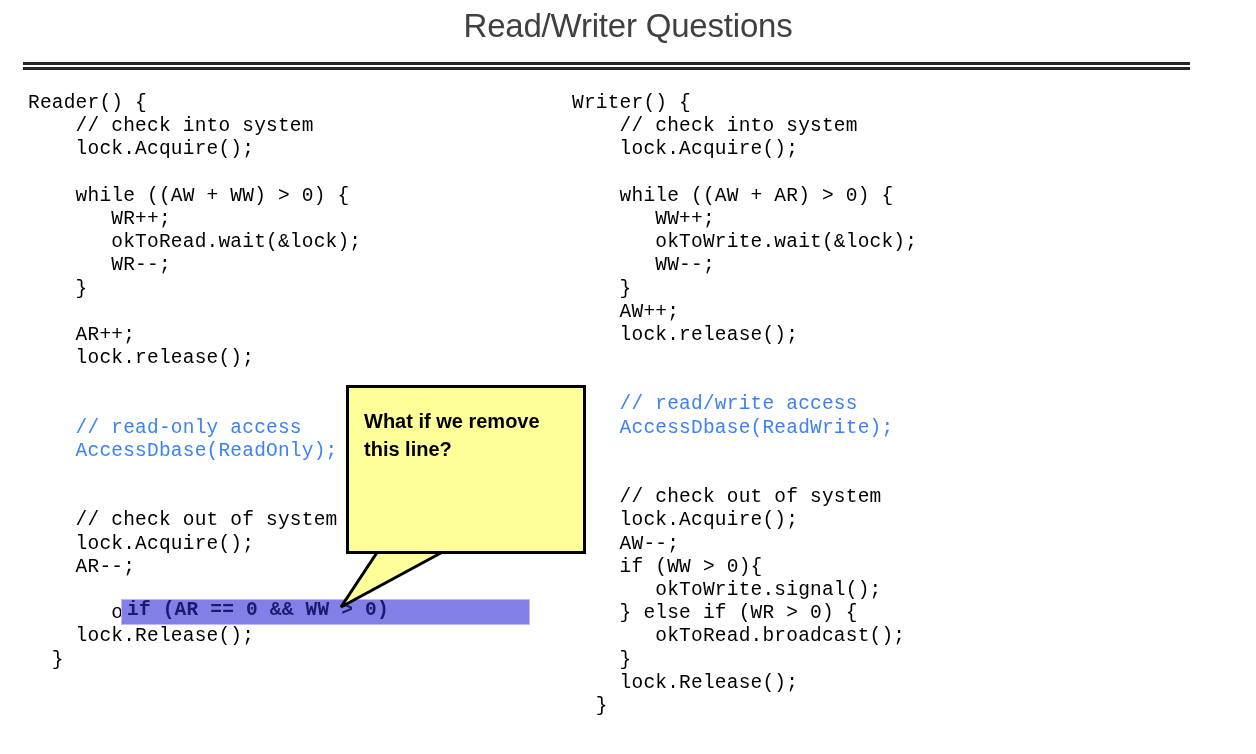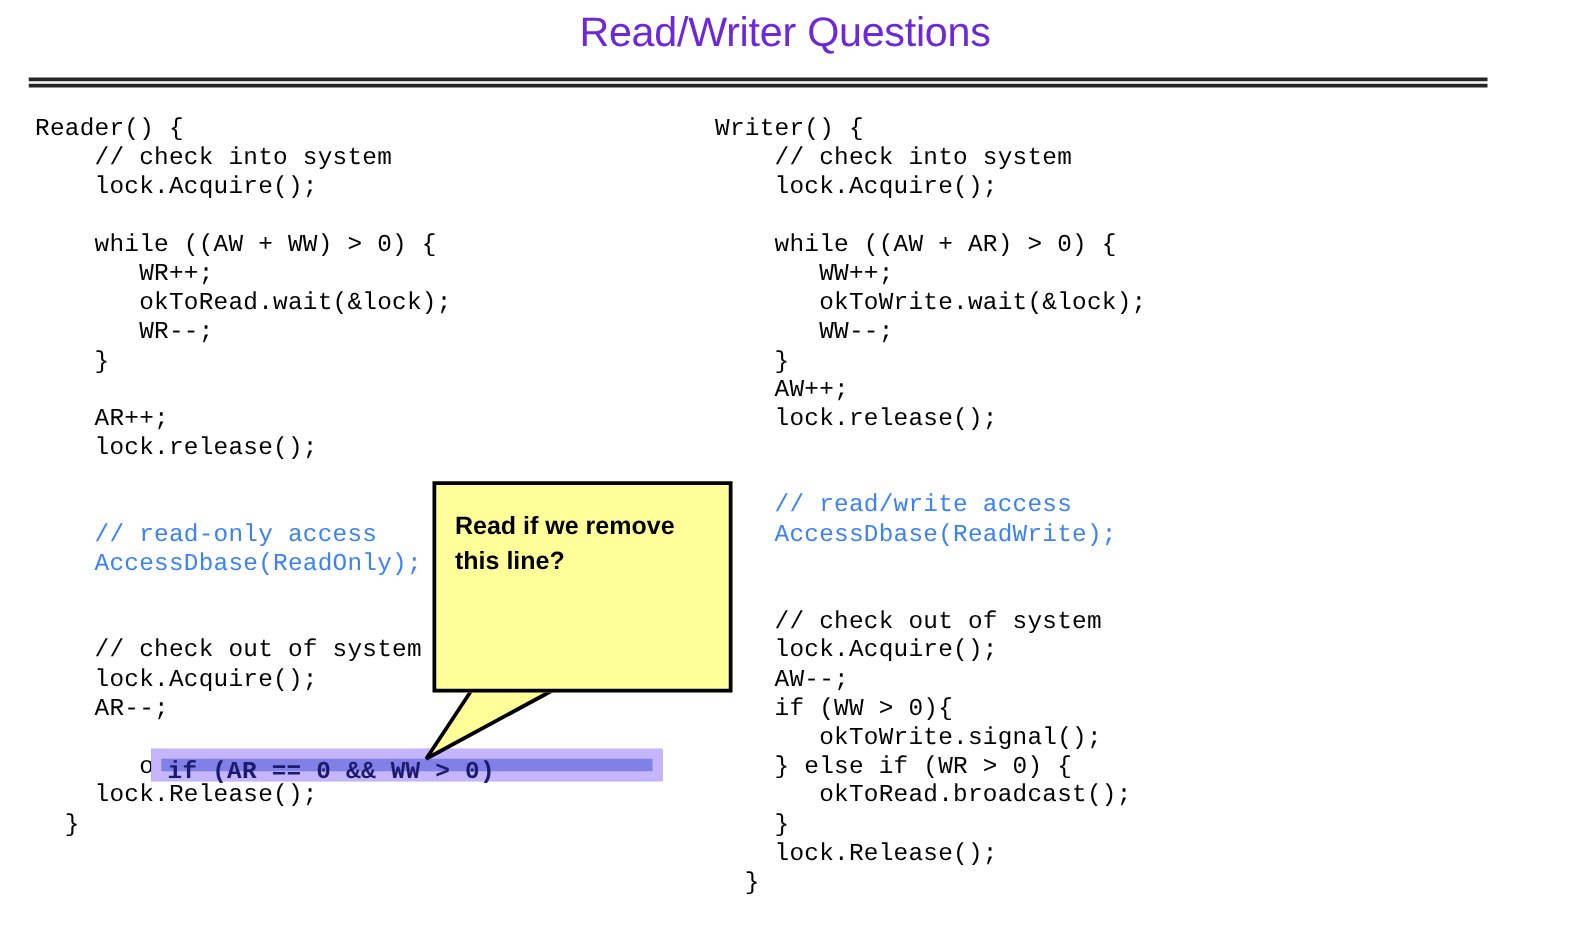--- a/index.html
+++ b/index.html
@@ -19,21 +19,21 @@
   
   #slide-title {
     position: absolute;
     left: 0;
     top: 6px;
     width: 1256px;
     text-align: center;
     font-family: "Liberation Sans", sans-serif;
     font-size: 33px;
     font-weight: 400;
-    color: #6d28d9;
+    color: #404040;
     letter-spacing: -0.2px;
     line-height: 40px;
     white-space: nowrap;
   }
 
   
   #title-rule {
     position: absolute;
     left: 23px;
     top: 62px;
@@ -75,21 +75,21 @@
   .c-red { color: #3b82f6; }
 
   
   #highlight-line {
     position: absolute;
     left: 121px;
     top: 599px;
     width: 409px;
     height: 26px;
     background: #8080e6;
-    border: 8px solid #c4b5fd;
+    border: 1px solid #c4b5fd;
     box-sizing: border-box;
     z-index: 3;
   }
   #highlight-line .code-line {
     position: absolute;
     left: 5px;
     top: 0px;
     font-family: "Liberation Mono", "DejaVu Sans Mono", monospace;
     font-size: 19.5px;
     font-weight: bold;
@@ -153,14 +153,14 @@
 <div id="highlight-line">
   <div class="code-line">if (AR == 0 &amp;&amp; WW &gt; 0)</div>
 </div>
 
 <svg id="callout-tail" viewBox="0 0 140 80" width="140" height="80">
   <polygon points="50,8 120,8 11,67" fill="#ffff99" stroke="#000000" stroke-width="3" stroke-linejoin="miter"></polygon>
 </svg>
 
 <div id="callout">
   <div id="callout-box"></div>
-  <div id="callout-text">Read if we remove this line?</div>
+  <div id="callout-text">What if we remove this line?</div>
 </div>
 
 </body></html>

